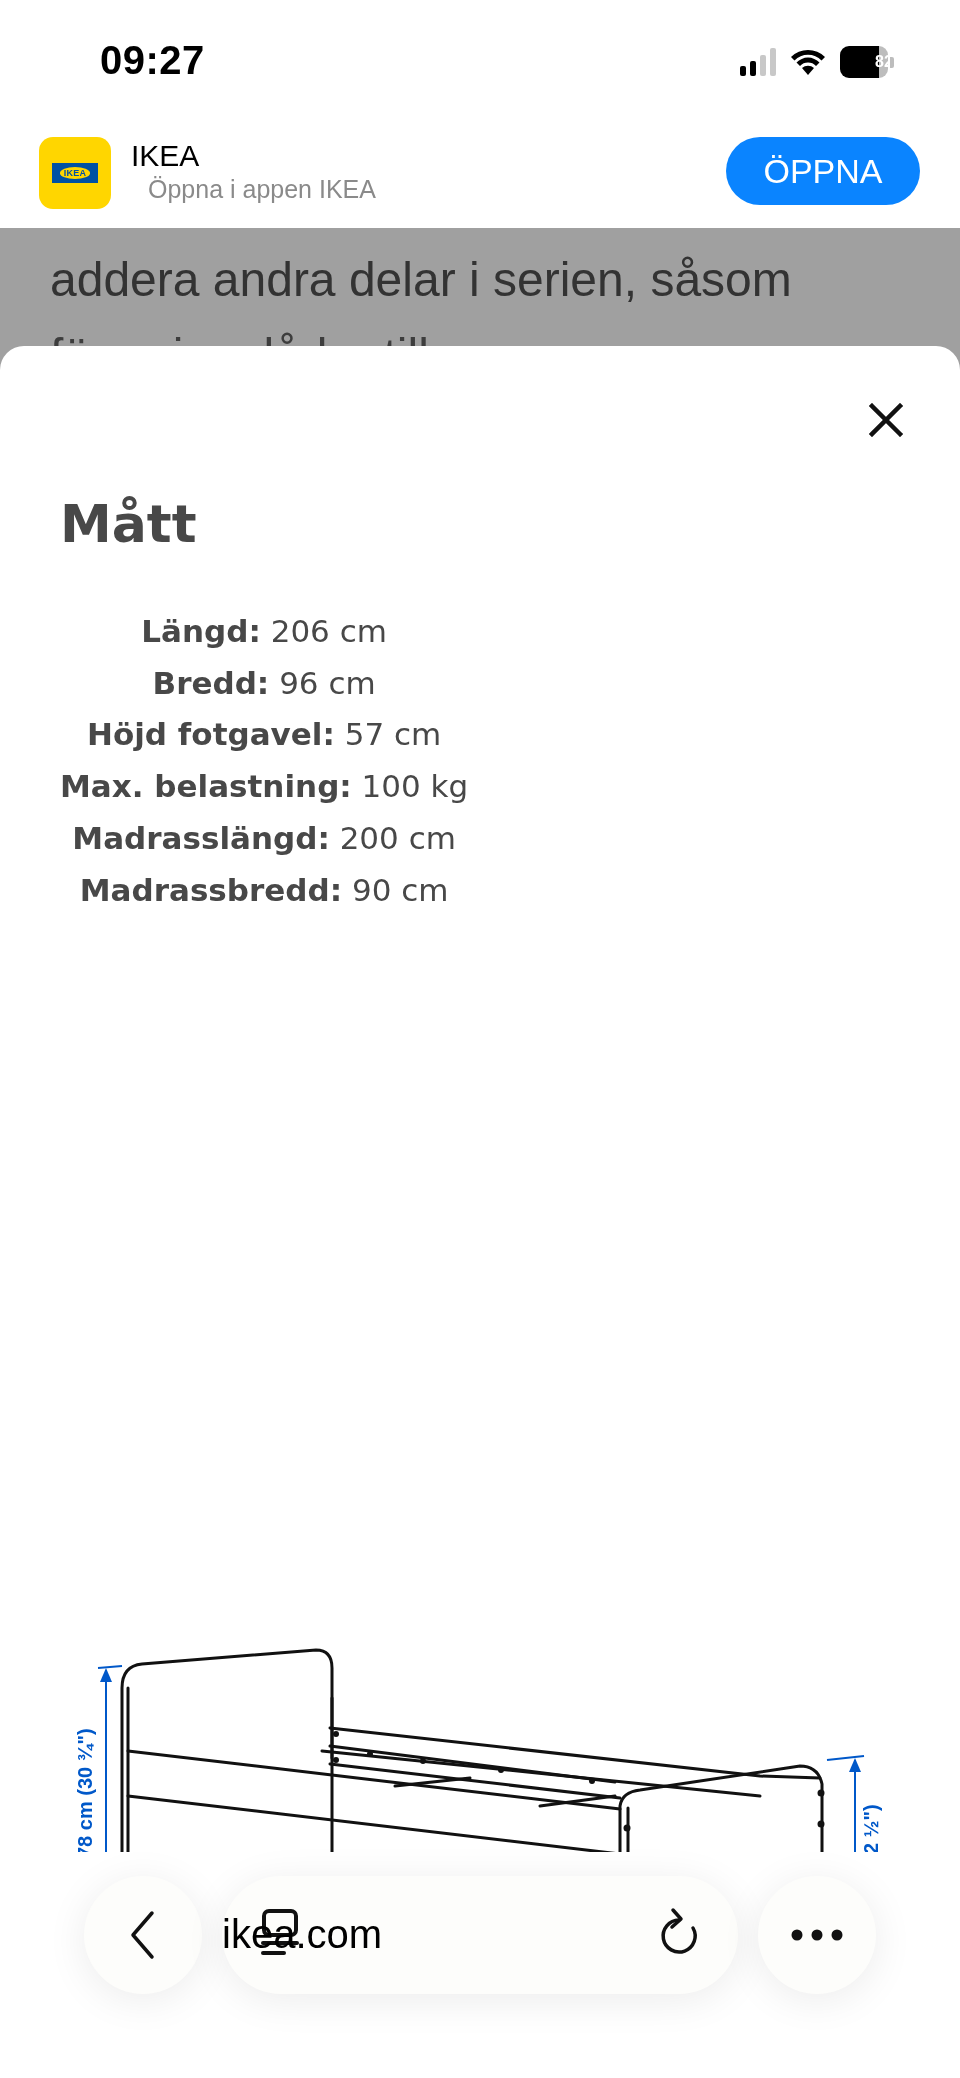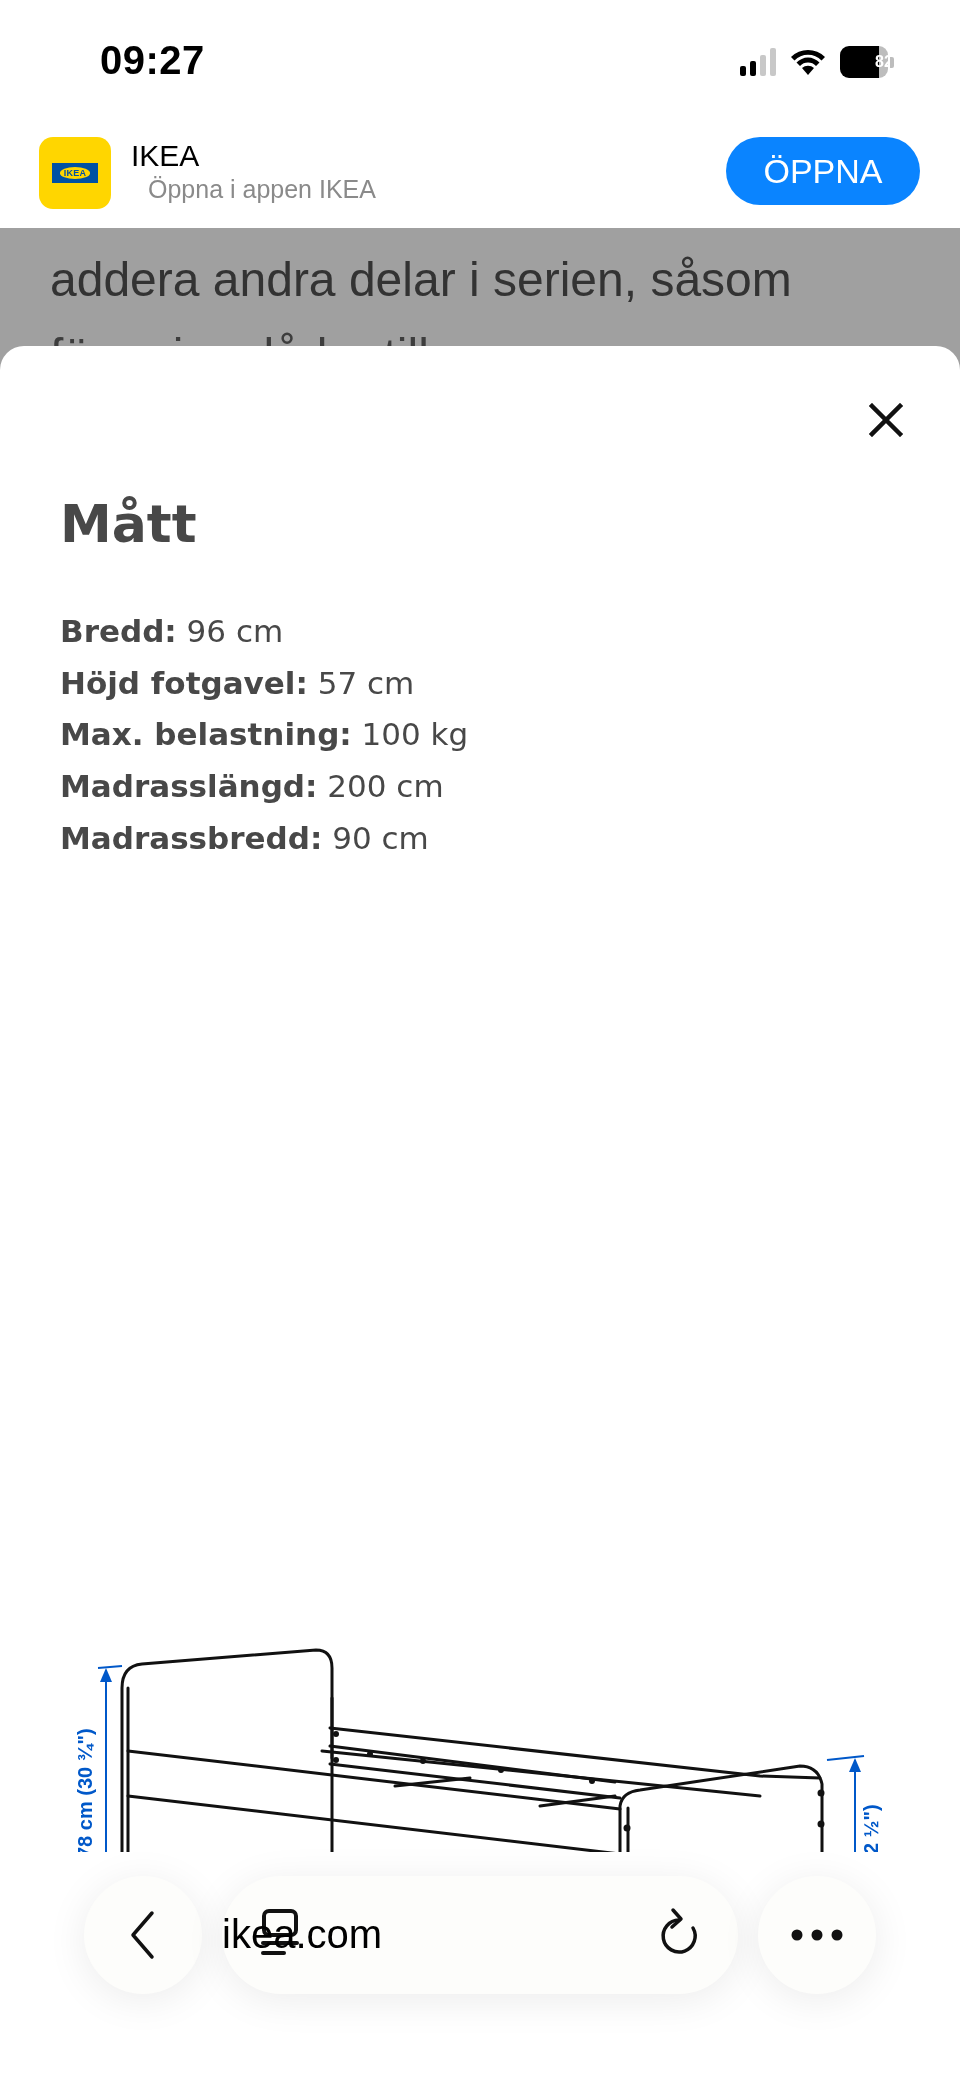--- a/index.html
+++ b/index.html
@@ -24,21 +24,21 @@
   .app-icon-logo span { background: #ffd600; color: #0051a3; font-size: 9px; font-weight: 900; border-radius: 50%; padding: 1px 4px; letter-spacing: 0.3px; }
   .app-name { position: absolute; left: 131px; top: 14px; font-size: 30px; color: #000; font-weight: 500; }
   .app-subtitle { position: absolute; left: 131px; top: 50px; font-size: 25px; color: #8a8a8a; margin-left: 17px; }
   .open-button { position: absolute; left: 726px; top: 12px; width: 194px; height: 68px; border-radius: 34px; background: #0a84ff; color: #fff; font-size: 34px; font-weight: 400; border: none; display: flex; align-items: center; justify-content: center; }
 
   
   .bg-page { position: absolute; left: 0; top: 228px; width: 960px; height: 150px; background: #a0a0a0; overflow: hidden; }
   .bg-text { position: absolute; left: 50px; font-size: 48px; color: #333; font-family: Liberation Sans, sans-serif; white-space: nowrap; }
 
   
-  .sheet { position: absolute; left: 0; top: 346px; width: 960px; height: 1732px; background: #fff; border-radius: 24px 24px 0 0; }
+  .sheet { position: absolute; left: 0; top: 346px; width: 960px; height: 1732px; background: #fff; border-radius: 24px 24px 0 0; text-align: center; }
   .close-button { position: absolute; right: 44px; top: 44px; width: 60px; height: 60px; display: flex; align-items: center; justify-content: center; cursor: pointer; }
   .sheet-title { position: absolute; left: 60px; top: 148px; font-size: 52px; font-weight: 700; color: #484848; font-family: "DejaVu Sans", sans-serif; }
   .dim-list { position: absolute; left: 60px; top: 260px; list-style: none; }
   .dim-item { font-size: 31px; line-height: 51.7px; color: #484848; font-family: "DejaVu Sans", sans-serif; white-space: nowrap; }
   .dim-label { font-weight: 700; }
 
   
   .drawing { position: absolute; left: 0; top: 946px; width: 960px; height: 560px; }
 
   
@@ -93,20 +93,21 @@
 
 <div class="sheet">
   <div class="close-button">
     <svg width="34" height="34" viewBox="0 0 34 34">
       <path d="M3 3 L31 31 M31 3 L3 31" stroke="#111" stroke-width="4.5" stroke-linecap="square"></path>
     </svg>
   </div>
   <div class="sheet-title">Mått</div>
 
   <ul class="dim-list">
+    <li class="dim-item"><span class="dim-label">Längd:</span> <span>206 cm</span></li>
     <li class="dim-item"><span class="dim-label">Bredd:</span> <span>96 cm</span></li>
     <li class="dim-item"><span class="dim-label">Höjd fotgavel:</span> <span>57 cm</span></li>
     <li class="dim-item"><span class="dim-label">Max. belastning:</span> <span>100 kg</span></li>
     <li class="dim-item"><span class="dim-label">Madrasslängd:</span> <span>200 cm</span></li>
     <li class="dim-item"><span class="dim-label">Madrassbredd:</span> <span>90 cm</span></li>
   </ul>
 
   <svg class="drawing" viewBox="0 946 960 560" width="960" height="560">
     <g fill="none" stroke="#111" stroke-width="3" stroke-linejoin="round" stroke-linecap="round">
 

